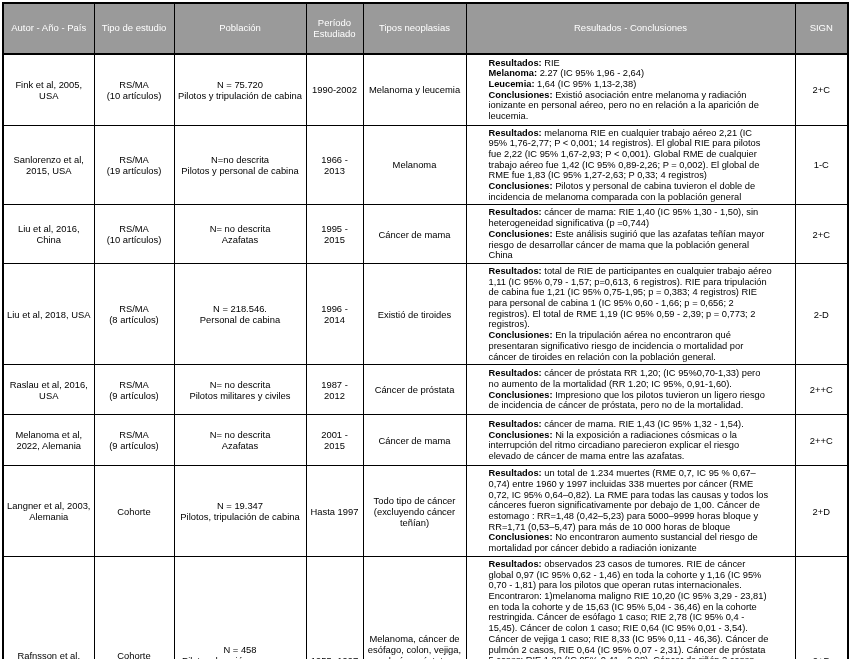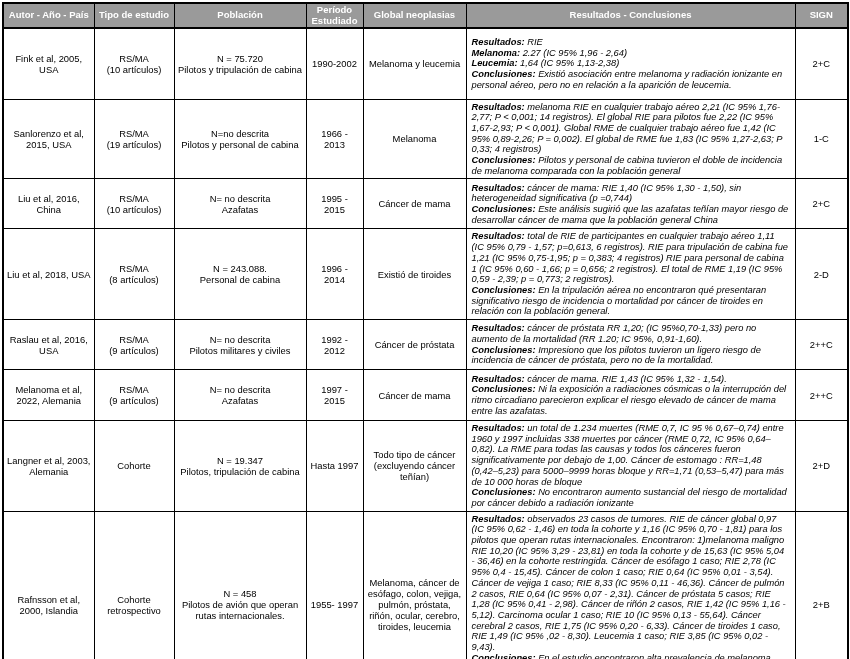--- a/index.html
+++ b/index.html
@@ -15,47 +15,46 @@
   }
   table.studies {
     border-collapse: collapse;
     table-layout: fixed;
     width: 845px;
     border: 2px solid #000;
   }
   th {
     background: #9a9a9a;
     color: #ffffff;
-    font-weight: bold;
+    font-weight: normal;
     font-size: 9.5px;
     line-height: 10.5px;
     border: 1px solid #000;
     border-bottom: 2px solid #000;
-    padding: 1px 2px;
+    padding: 14px 2px;
     text-align: center;
     vertical-align: middle;
     white-space: pre-line;
   }
   td {
     border: 1px solid #000;
     font-size: 9.4px;
     line-height: 11px;
     padding: 1px 3px;
     vertical-align: middle;
     text-align: center;
     white-space: pre-line;
     overflow: hidden;
   }
   td.res-cell {
     text-align: left;
     white-space: normal;
-    padding: 2px 5px;
+    padding: 2px 22px;
     font-size: 9.3px;
     line-height: 10.7px;
-    font-style: italic;
   }
   td.res-cell .part b { font-weight: bold; }
 </style>
 </head>
 <body>
 
 <div class="page">
   <table class="studies">
     <colgroup>
       <col style="width:91px">
@@ -66,21 +65,21 @@
       <col style="width:329px">
       <col style="width:53px">
     </colgroup>
     <thead>
       <tr>
         <th>Autor - Año - País</th>
         <th>Tipo de estudio</th>
         <th>Población</th>
         <th>Período
 Estudiado</th>
-        <th>Global neoplasias</th>
+        <th>Tipos neoplasias</th>
         <th>Resultados - Conclusiones</th>
         <th>SIGN</th>
       </tr>
     </thead>
     <tbody id="table-body">
         <tr style="height: 71px;">
     <td>Fink et al, 2005, USA</td>
     <td>RS/MA
 (10 artículos)</td>
     <td>N = 75.720
@@ -120,51 +119,51 @@
     <td class="res-cell">
             <div class="part"><b>Resultados:</b><span> cáncer de mama: RIE 1,40 (IC 95% 1,30 - 1,50), sin heterogeneidad significativa (p =0,744)</span></div>
             <div class="part"><b>Conclusiones:</b><span> Este análisis sugirió que las azafatas teñían mayor riesgo de desarrollar cáncer de mama que la población general China</span></div>
           </td>
     <td>2+C</td>
   </tr>
         <tr style="height: 90px;">
     <td>Liu et al, 2018, USA</td>
     <td>RS/MA
 (8 artículos)</td>
-    <td>N = 243.088.
+    <td>N = 218.546.
 Personal de cabina</td>
     <td>1996 - 2014</td>
     <td>Existió de tiroides</td>
     <td class="res-cell">
             <div class="part"><b>Resultados:</b><span> total de RIE de participantes en cualquier trabajo aéreo 1,11 (IC 95% 0,79 - 1,57; p=0,613, 6 registros). RIE para tripulación de cabina fue 1,21 (IC 95% 0,75-1,95; p = 0,383; 4 registros) RIE para personal de cabina 1 (IC 95% 0,60 - 1,66; p = 0,656; 2 registros). El total de RME 1,19 (IC 95% 0,59 - 2,39; p = 0,773; 2 registros).</span></div>
             <div class="part"><b>Conclusiones:</b><span> En la tripulación aérea no encontraron qué presentaran significativo riesgo de incidencia o mortalidad por cáncer de tiroides en relación con la población general.</span></div>
           </td>
     <td>2-D</td>
   </tr>
         <tr style="height: 50px;">
     <td>Raslau et al, 2016, USA</td>
     <td>RS/MA
 (9 artículos)</td>
     <td>N= no descrita
 Pilotos militares y civiles</td>
-    <td>1992 - 2012</td>
+    <td>1987 - 2012</td>
     <td>Cáncer de próstata</td>
     <td class="res-cell">
             <div class="part"><b>Resultados:</b><span> cáncer de próstata RR 1,20; (IC 95%0,70-1,33) pero no aumento de la mortalidad (RR 1.20; IC 95%, 0,91-1,60).</span></div>
             <div class="part"><b>Conclusiones:</b><span> Impresiono que los pilotos tuvieron un ligero riesgo de incidencia de cáncer de próstata, pero no de la mortalidad.</span></div>
           </td>
     <td>2++C</td>
   </tr>
         <tr style="height: 51px;">
     <td>Melanoma et al, 2022, Alemania</td>
     <td>RS/MA
 (9 artículos)</td>
     <td>N= no descrita
 Azafatas</td>
-    <td>1997 - 2015</td>
+    <td>2001 - 2015</td>
     <td>Cáncer de mama</td>
     <td class="res-cell">
             <div class="part"><b>Resultados:</b><span> cáncer de mama. RIE 1,43 (IC 95% 1,32 - 1,54).</span></div>
             <div class="part"><b>Conclusiones:</b><span> Ni la exposición a radiaciones cósmicas o la interrupción del ritmo circadiano parecieron explicar el riesgo elevado de cáncer de mama entre las azafatas.</span></div>
           </td>
     <td>2++C</td>
   </tr>
         <tr style="height: 81px;">
     <td>Langner et al, 2003, Alemania</td>
     <td>Cohorte</td>

